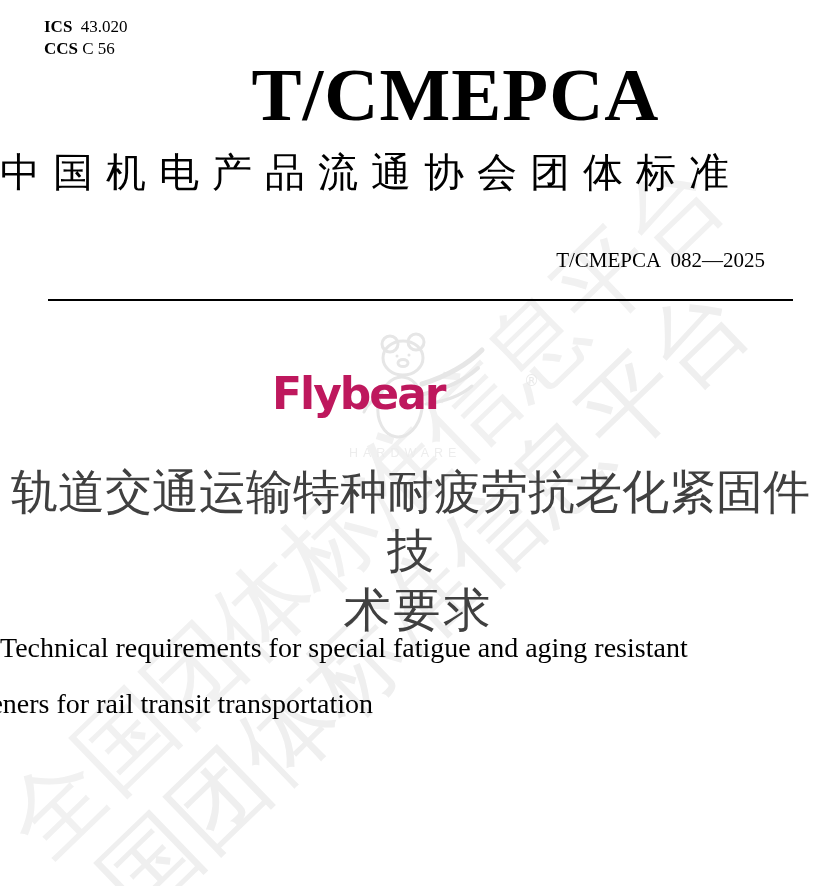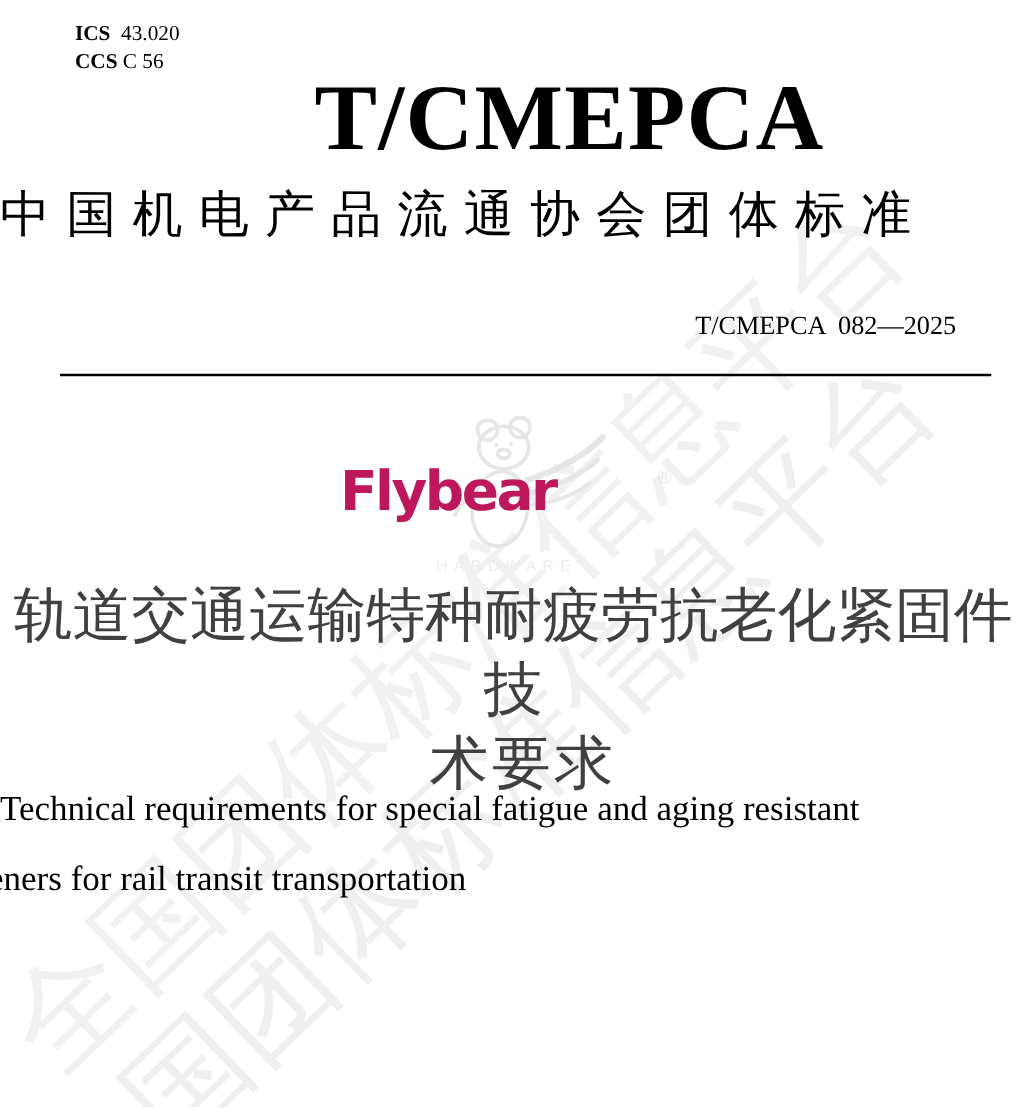--- a/index.html
+++ b/index.html
@@ -49,21 +49,21 @@
     position:absolute; left:349px; top:446px;
     font-family: "Liberation Sans", sans-serif;
     font-size: 12.5px;
     letter-spacing: 5px;
     color: #ededed;
   }
   .flybear svg { position:absolute; left:360px; top:332px; }
 
   
   .meta {
-    position:absolute; left:60px; top:16px; z-index:2;
+    position:absolute; left:44px; top:16px; z-index:2;
     font-size:17px; line-height:22px;
   }
   .meta b { font-weight:bold; }
   .meta span { font-weight:normal; }
 
   
   .org-code {
     position:absolute; top:52px; left:45px; width:100%;
     text-align:center; z-index:2;
     font-family:"Liberation Serif", serif;

